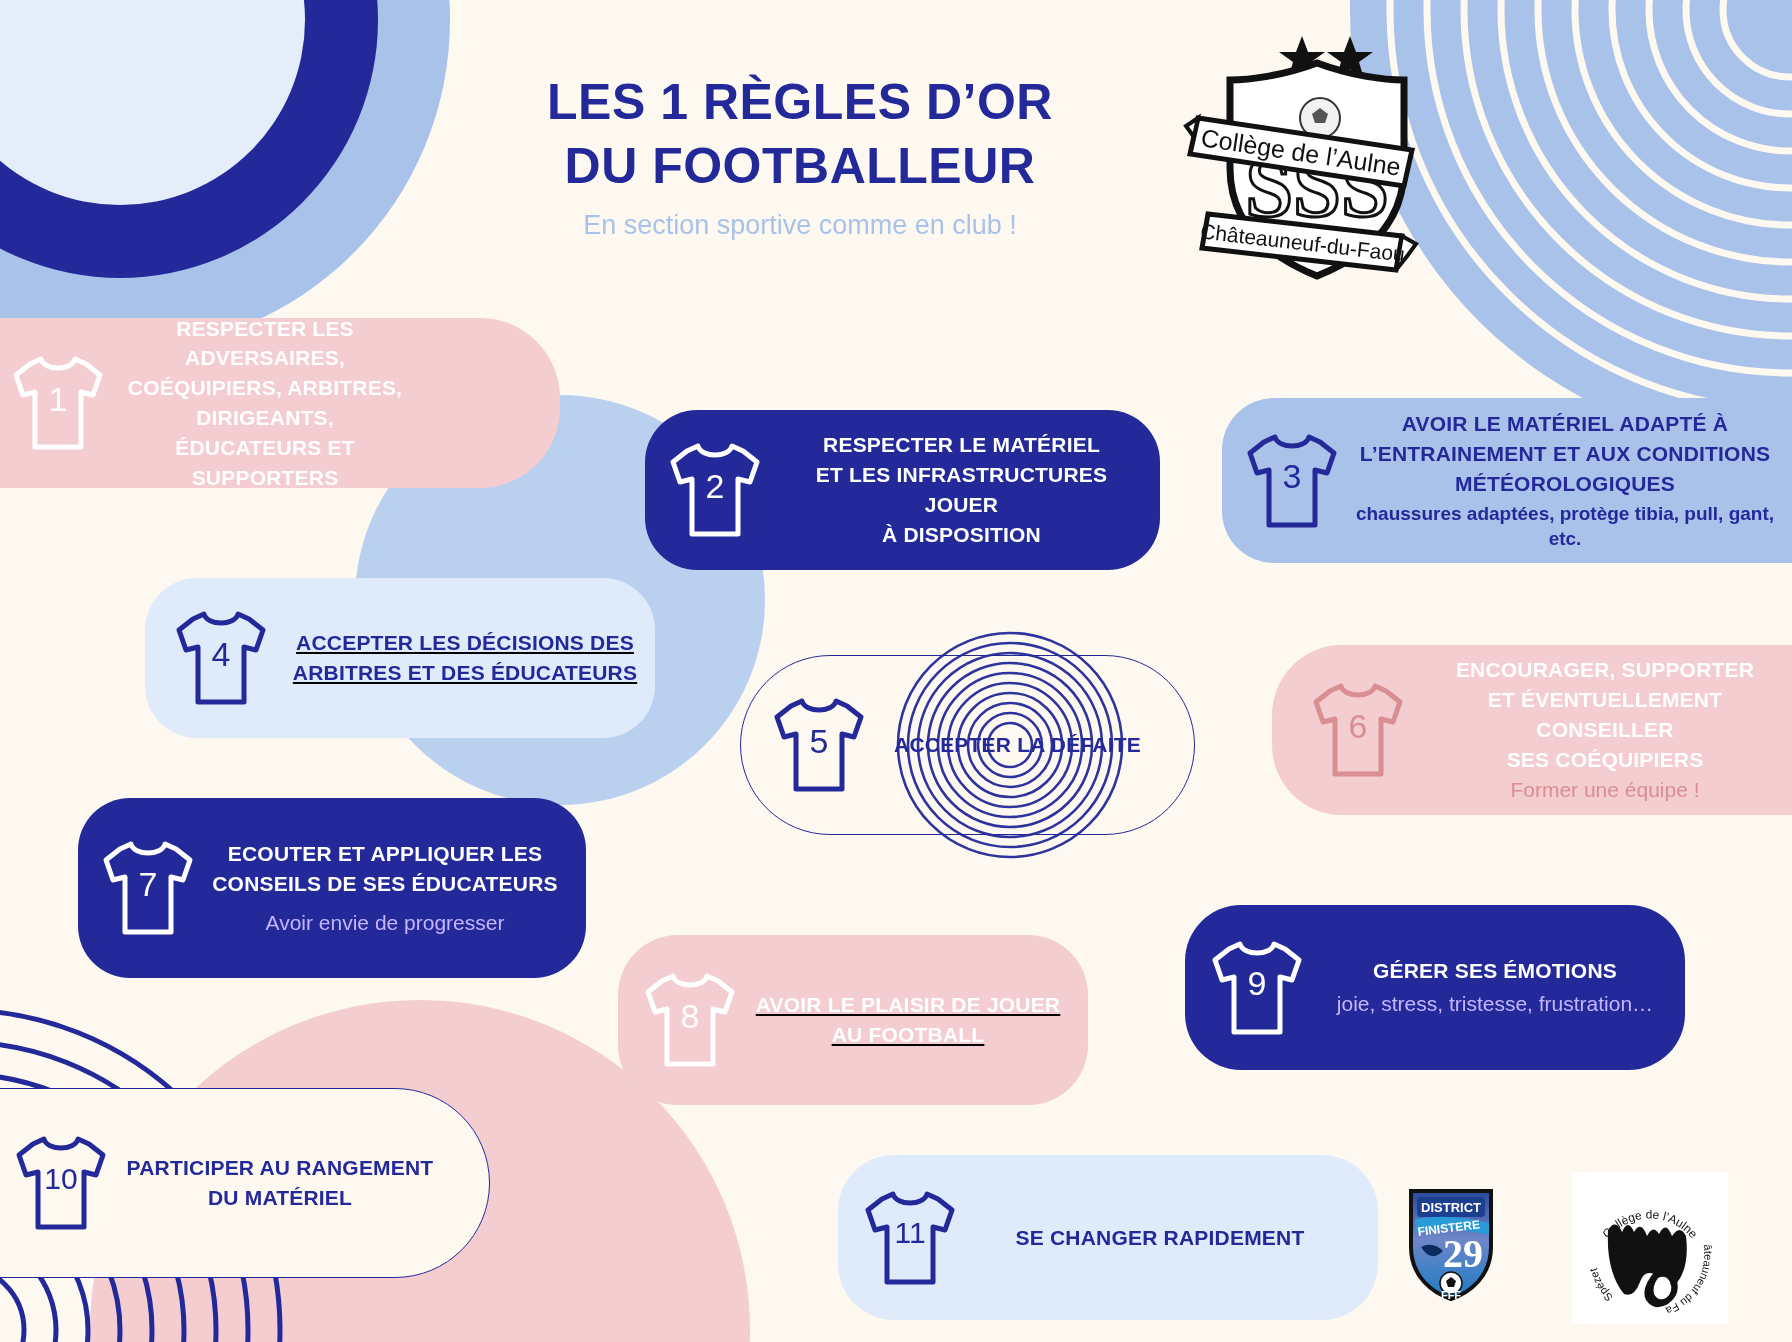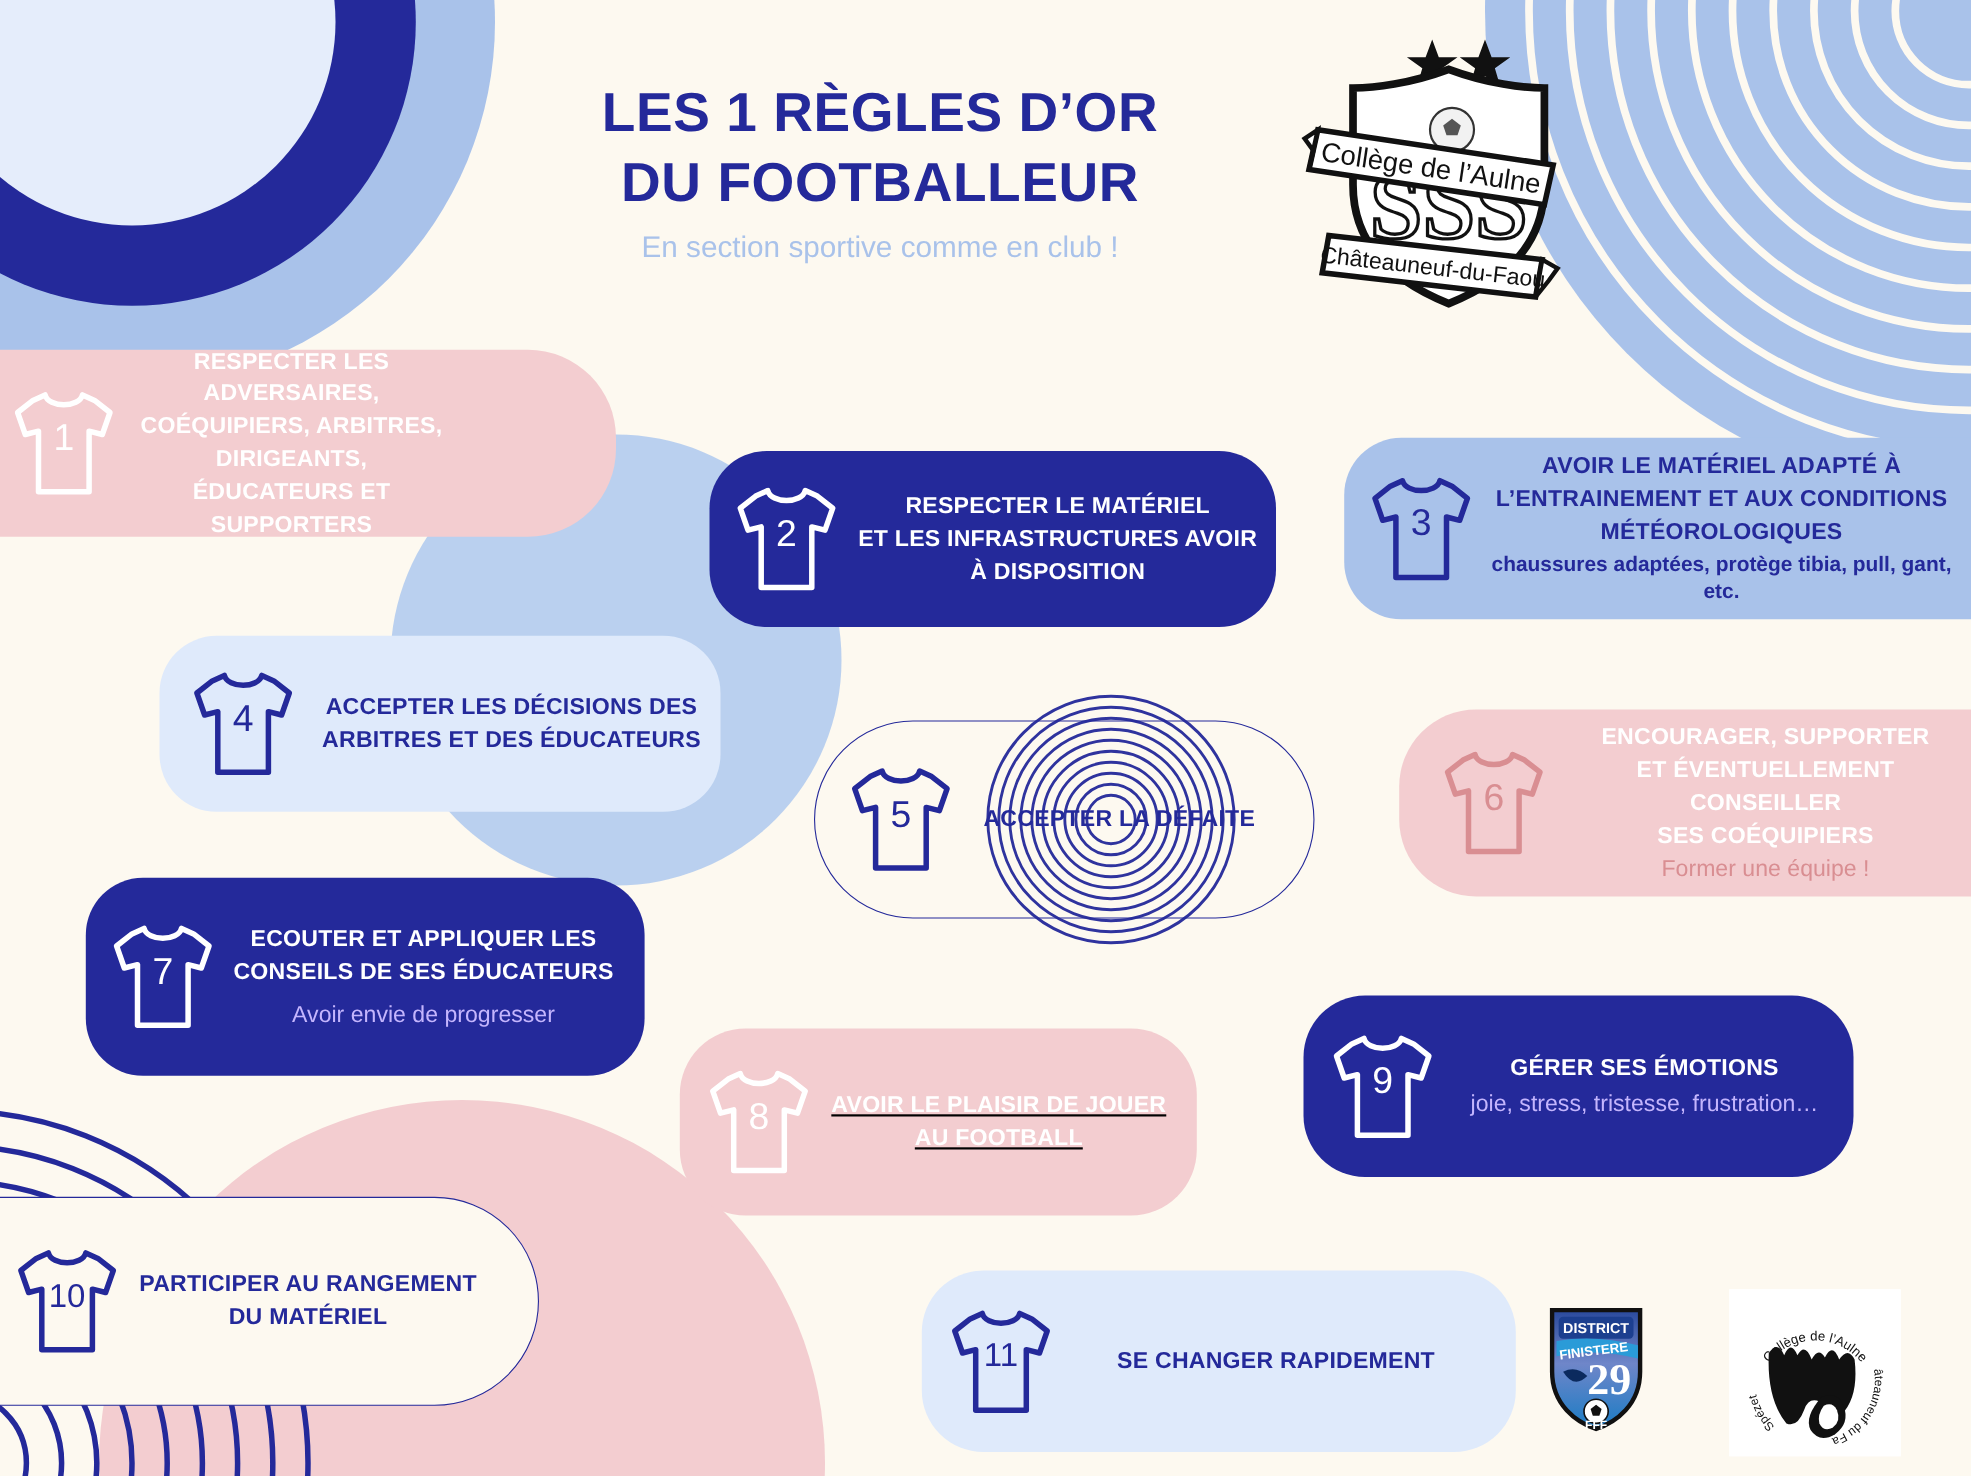--- a/index.html
+++ b/index.html
@@ -179,21 +179,21 @@
 
   <div class="card v-navy" style="left:645px;top:410px;width:515px;height:160px;border-radius:52px;">
     <div class="jersey" style="margin-left:22px;">
       <svg width="96" height="104" viewBox="0 0 96 104">
           <path d="M31 8 L20 13 L6 24 L13 44 L25 41 L25 96 L71 96 L71 41 L83 44 L90 24 L76 13 L65 8 C62 20 34 20 31 8 Z" fill="none" stroke="#ffffff" stroke-width="5" stroke-linejoin="round"></path>
         </svg>
       <div class="jnum" style="color:#ffffff;">2</div>
     </div>
     <div class="body">
       <div class="headline">RESPECTER LE MATÉRIEL</div>
-      <div class="headline">ET LES INFRASTRUCTURES AVOIR</div>
+      <div class="headline">ET LES INFRASTRUCTURES JOUER</div>
       <div class="headline">À DISPOSITION</div>
     </div>
   </div>
 
   <div class="card v-blue" style="left:1222px;top:398px;width:640px;height:165px;border-radius:52px;">
     <div class="jersey" style="margin-left:22px;">
       <svg width="96" height="104" viewBox="0 0 96 104">
           <path d="M31 8 L20 13 L6 24 L13 44 L25 41 L25 96 L71 96 L71 41 L83 44 L90 24 L76 13 L65 8 C62 20 34 20 31 8 Z" fill="none" stroke="#24299a" stroke-width="5" stroke-linejoin="round"></path>
         </svg>
       <div class="jnum" style="color:#24299a;">3</div>
@@ -206,21 +206,21 @@
     </div>
   </div>
 
   <div class="card v-lblue" style="left:145px;top:578px;width:510px;height:160px;border-radius:52px;">
     <div class="jersey" style="margin-left:28px;">
       <svg width="96" height="104" viewBox="0 0 96 104">
           <path d="M31 8 L20 13 L6 24 L13 44 L25 41 L25 96 L71 96 L71 41 L83 44 L90 24 L76 13 L65 8 C62 20 34 20 31 8 Z" fill="none" stroke="#24299a" stroke-width="5" stroke-linejoin="round"></path>
         </svg>
       <div class="jnum" style="color:#24299a;">4</div>
     </div>
-    <div class="body" style="padding-right:8px;">
+    <div class="body" style="padding-right:8px;text-decoration:underline;">
       <div class="headline">ACCEPTER LES DÉCISIONS DES</div>
       <div class="headline">ARBITRES ET DES ÉDUCATEURS</div>
     </div>
   </div>
 
   <div class="card v-outline" style="left:740px;top:655px;width:455px;height:180px;border-radius:90px;">
     <div class="jersey" style="margin-left:30px;">
       <svg width="96" height="104" viewBox="0 0 96 104">
           <path d="M31 8 L20 13 L6 24 L13 44 L25 41 L25 96 L71 96 L71 41 L83 44 L90 24 L76 13 L65 8 C62 20 34 20 31 8 Z" fill="none" stroke="#24299a" stroke-width="5" stroke-linejoin="round"></path>
         </svg>

